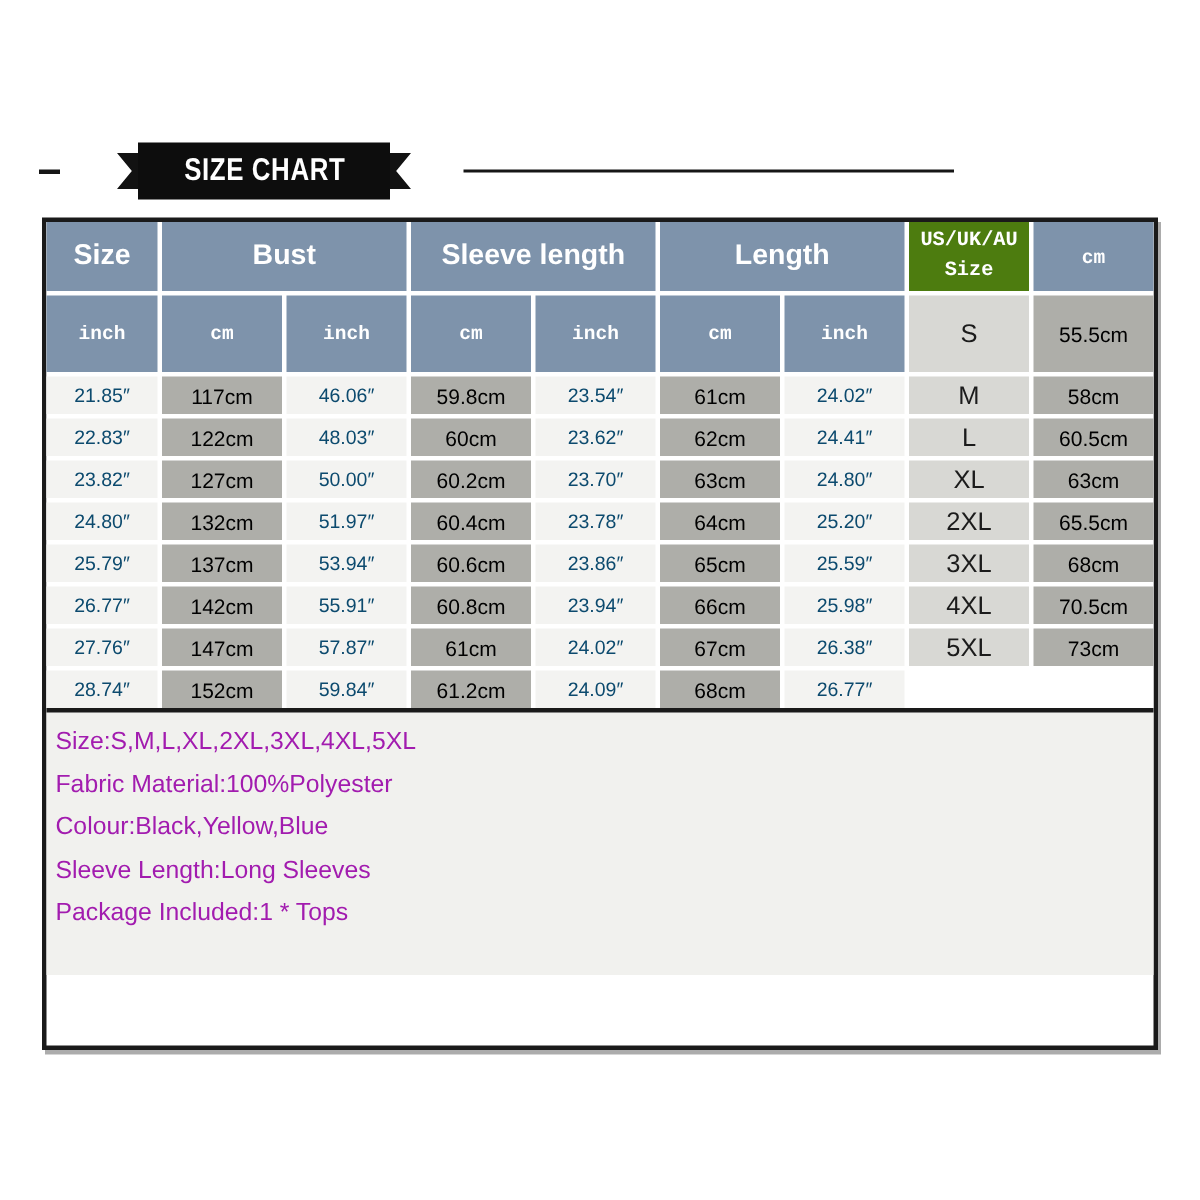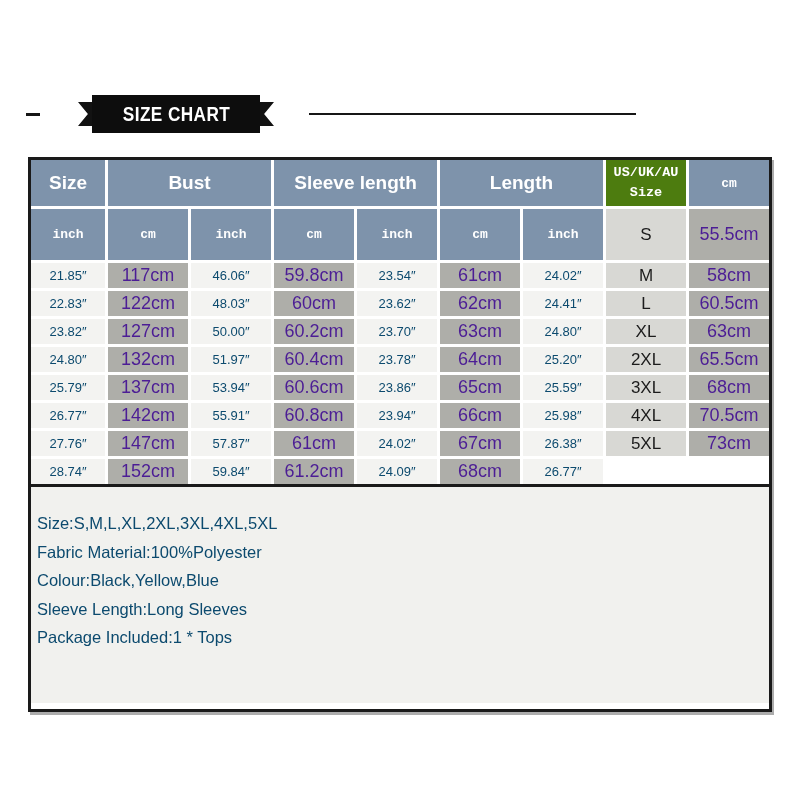--- a/index.html
+++ b/index.html
@@ -26,21 +26,21 @@
   }
   .tail {
     position:absolute; z-index:1; top:7px; width:22px; height:24px; background:#121212;
   }
   .tail-left  { left:-14px;  clip-path:polygon(0 0,100% 0,100% 100%,0 100%,45% 50%); }
   .tail-right { right:-14px; clip-path:polygon(0 0,100% 0,55% 50%,100% 100%,0 100%); }
   .hline { width:327px; height:2px; background:#161616; margin-left:17px; }
 
   
   .table-wrap {
-    position:absolute; left:28px; top:157px; width:744px; height:555px;
+    position:absolute; left:28px; top:145px; width:744px; height:555px;
     border:3px solid #1a1a1a; background:#ffffff;
     box-shadow:2px 3px 0 rgba(70,70,70,0.45);
   }
   .grid {
     display:grid; width:738px;
     grid-template-columns:74px repeat(8, 1fr);
     grid-template-rows:46px 51px repeat(8, 25px);
     gap:3px; background:#ffffff;
   }
   .cell { display:flex; align-items:center; justify-content:center; }
@@ -49,27 +49,27 @@
   .sh-size {
     background:#4d7c0f; color:#ffffff; font-weight:bold; font-size:13.5px;
     font-family:"Liberation Mono", monospace; white-space:pre-line;
     text-align:center; line-height:1.45;
   }
   .sh-unit {
     background:#7e93ab; color:#ffffff; font-weight:bold; font-size:13px;
     font-family:"Liberation Mono", monospace;
   }
   .c-size { background:#d8d8d4; color:#1b1b1b; font-size:17px; }
-  .c-cm   { background:#aeaea9; color:#4c1d95; font-size:18px;text-align:right; }
+  .c-cm   { background:#aeaea9; color:#000000; font-size:14px;text-align:right; }
   .c-inch { background:#f3f3f1; color:#0c4a6e; font-size:13px; }
 
   
   .notes {
-    width:738px; height:219px; background:#f1f1ee;
-    border-top:3px solid #1a1a1a; padding:22px 6px; color:#0c4a6e;
+    width:738px; height:178px; background:#f1f1ee;
+    border-top:3px solid #1a1a1a; padding:5px 6px; color:#a21caf;
   }
   .note-line { font-size:16.5px; line-height:28.5px; white-space:nowrap; }
 </style>
 </head>
 <body>
 
 <div class="page">
 
   <div class="banner-row">
     <span class="dash"></span>

